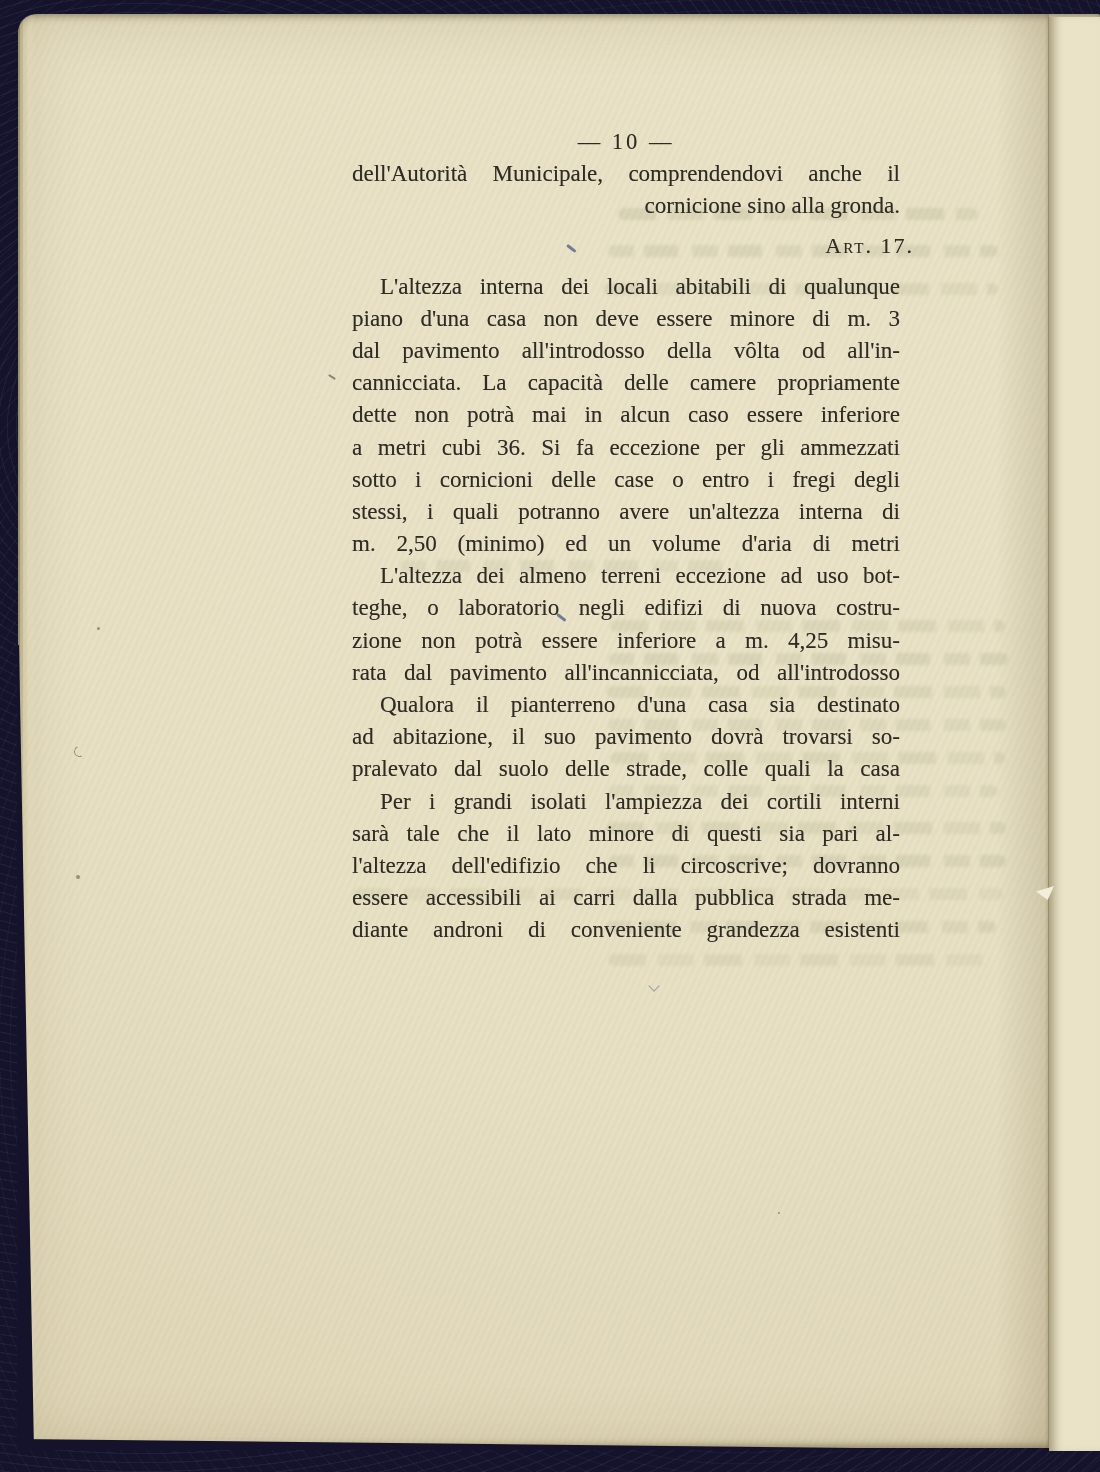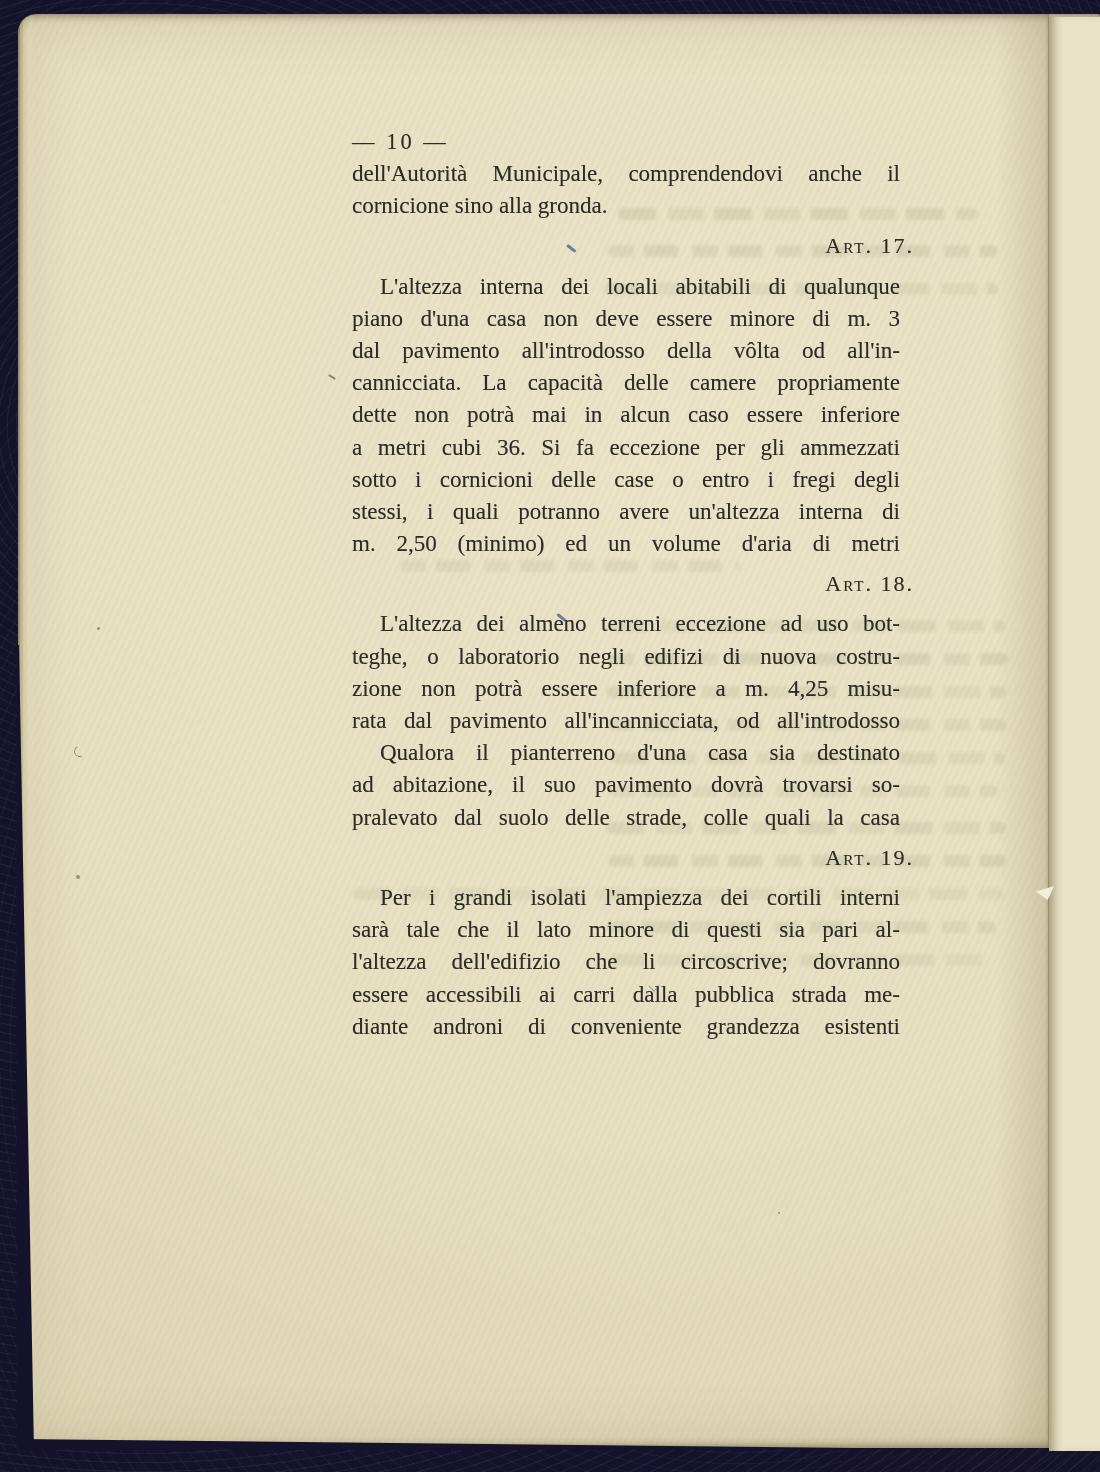--- a/index.html
+++ b/index.html
@@ -30,25 +30,25 @@
   
   .gutter-shade{position:absolute;top:0;bottom:0;left:978px;width:53px;pointer-events:none;
     background:linear-gradient(90deg, rgba(120,105,70,0) 0%, rgba(120,105,70,.20) 92%, rgba(90,78,48,.35) 100%);}
   .spine-line{position:absolute;top:2px;bottom:2px;left:1030px;width:1px;background:#93875f;opacity:.85;}
   .next-page{position:absolute;top:3px;bottom:-3px;left:1031px;width:51px;
     background:linear-gradient(90deg,#d9d0b0 0,#eae3c8 12px,#e9e2c6 100%);
     box-shadow:inset 10px 0 12px -8px rgba(80,70,40,.5);}
   
   .text-block{position:absolute;left:334px;top:111px;width:548px;color:#2e2b25;z-index:3;
     text-shadow:.2px .2px 0 rgba(45,40,30,.35);}
-  .page-number{height:33px;line-height:33px;text-align:left;font-size:22.5px;letter-spacing:3px;}
+  .page-number{height:33px;line-height:33px;text-align:center;font-size:22.5px;letter-spacing:3px;}
   .line{position:relative;height:32.2px;line-height:32.2px;font-size:23px;white-space:nowrap;text-align:center;}
   .just{display:flex;justify-content:space-between;}
   .indent{padding-left:28px;}
-  .last{text-align:left;}
+  .last{text-align:right;}
   .art-heading{height:32.2px;line-height:32.2px;margin:8px 0;text-align:right;
     font-variant:small-caps;font-size:22px;letter-spacing:2px;transform:translateX(14px);}
   
   .bleed{position:absolute;height:12px;border-radius:6px;filter:blur(1.6px);pointer-events:none;z-index:1;}
   .ba{background:repeating-linear-gradient(90deg, rgba(125,128,92,.30) 0 38px, rgba(125,128,92,0) 38px 50px,
       rgba(125,128,92,.24) 50px 86px, rgba(125,128,92,0) 86px 96px);opacity:.5;}
   .bb{background:repeating-linear-gradient(90deg, rgba(120,125,95,.26) 0 26px, rgba(120,125,95,0) 26px 36px,
       rgba(120,125,95,.30) 36px 70px, rgba(120,125,95,0) 70px 84px);opacity:.45;}
   
   .pen{position:absolute;width:11px;height:2.5px;background:#51618c;border-radius:2px;
@@ -191,21 +191,20 @@
               <span>2,50</span>
               <span>(minimo)</span>
               <span>ed</span>
               <span>un</span>
               <span>volume</span>
               <span>d'aria</span>
               <span>di</span>
               <span>metri</span>
             </div>
           </div>
-          <div class="art-heading">Art. 18.</div>
           <div class="para">
             <div class="line just indent">
               <span>L'altezza</span>
               <span>dei</span>
               <span>almeno</span>
               <span>terreni</span>
               <span>eccezione</span>
               <span>ad</span>
               <span>uso</span>
               <span>bot-</span>
@@ -265,21 +264,20 @@
               <span>dal</span>
               <span>suolo</span>
               <span>delle</span>
               <span>strade,</span>
               <span>colle</span>
               <span>quali</span>
               <span>la</span>
               <span>casa</span>
             </div>
           </div>
-          <div class="art-heading">Art. 19.</div>
           <div class="para">
             <div class="line just indent">
               <span>Per</span>
               <span>i</span>
               <span>grandi</span>
               <span>isolati</span>
               <span>l'ampiezza</span>
               <span>dei</span>
               <span>cortili</span>
               <span>interni</span>

